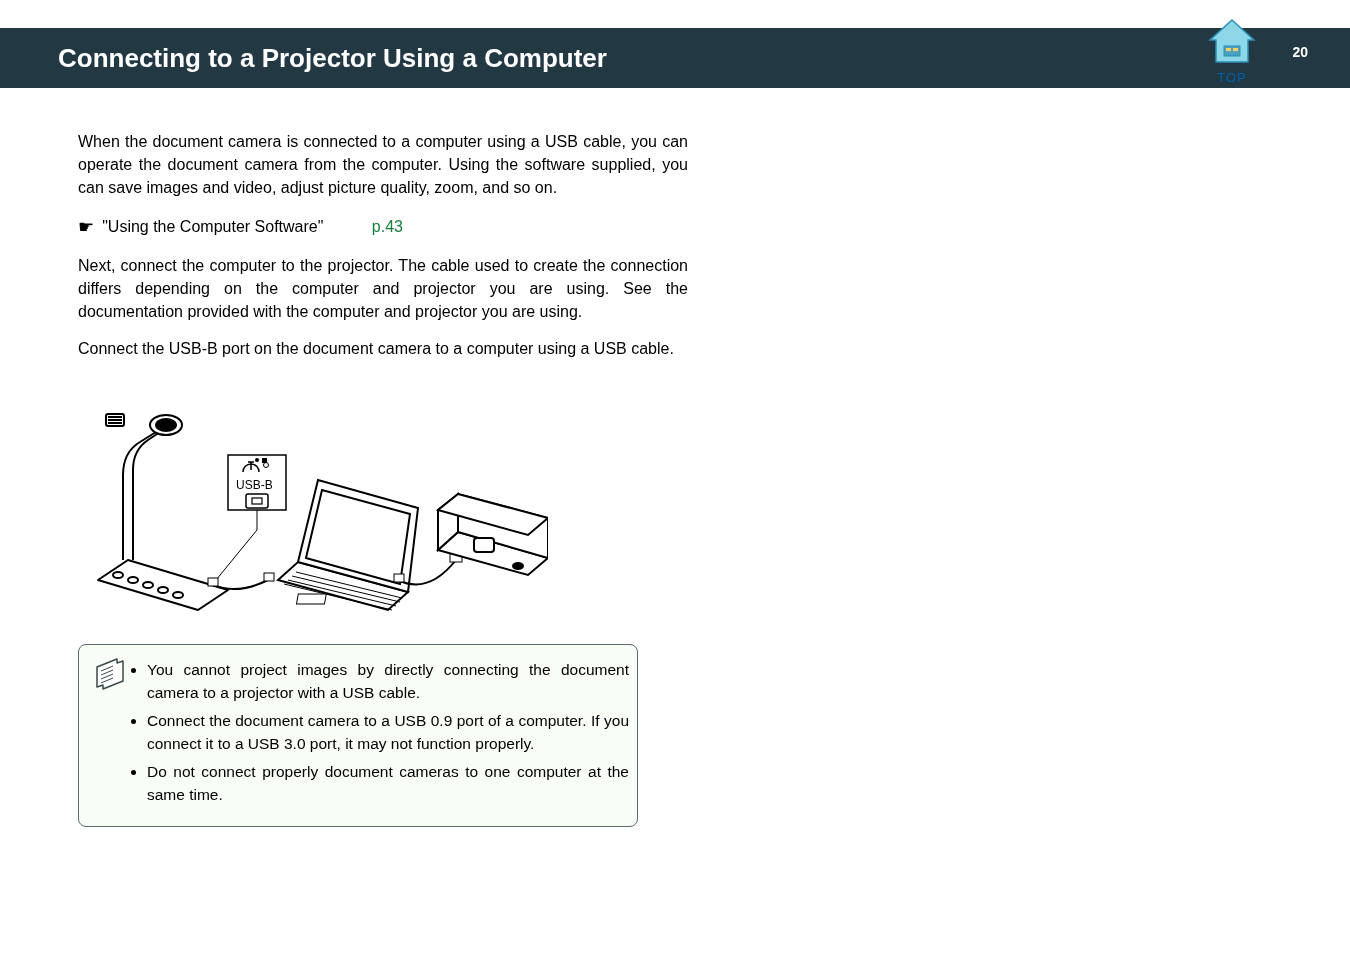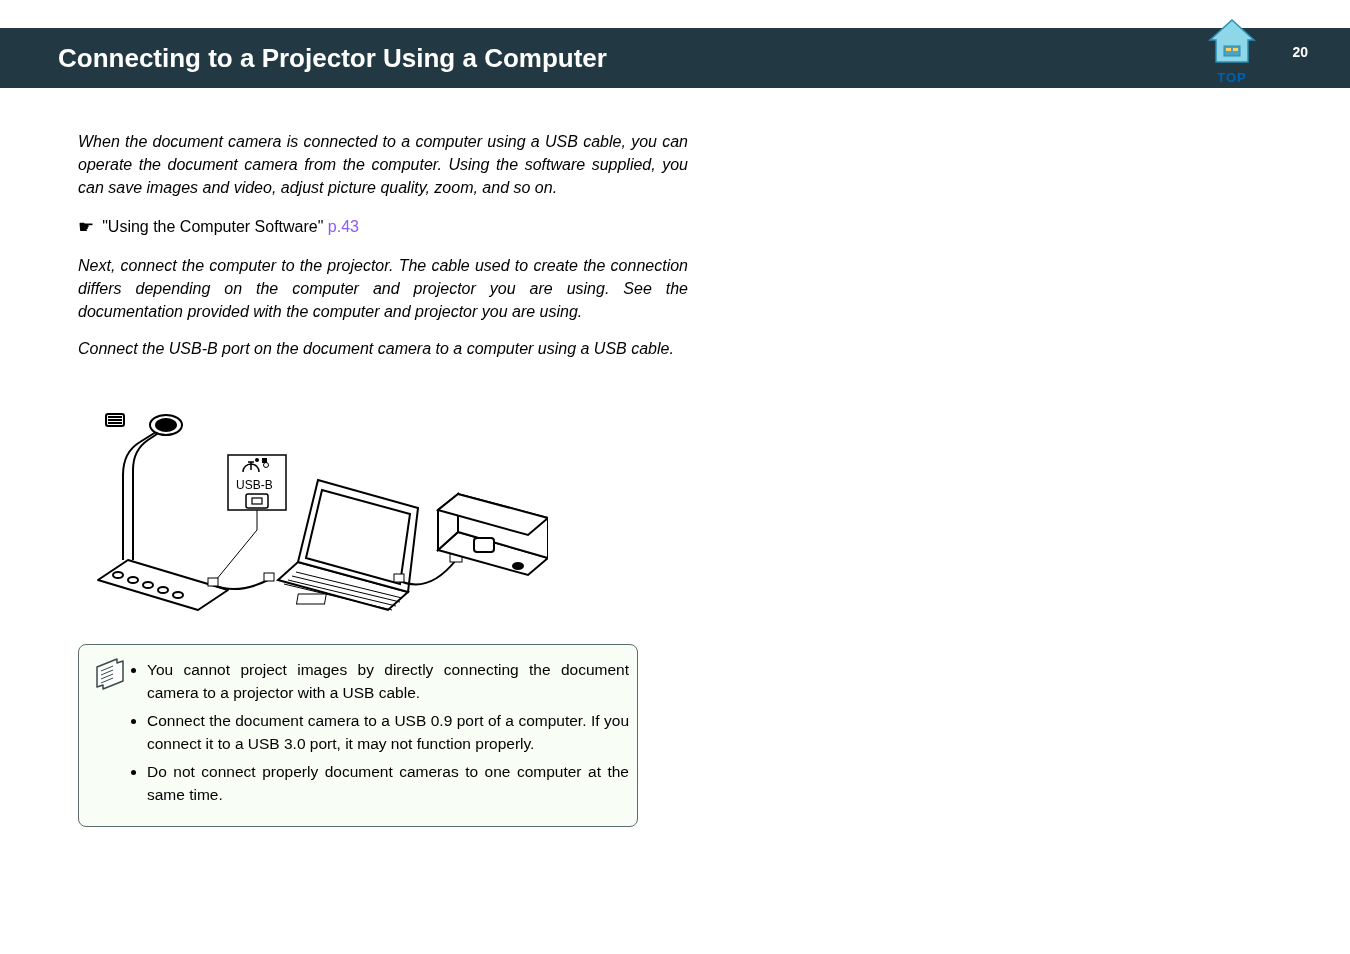--- a/index.html
+++ b/index.html
@@ -44,37 +44,37 @@
     right: 90px;
     width: 56px;
     height: 78px;
     text-align: center;
     z-index: 3;
   }
   .top-icon svg { display: block; margin: 0 auto; }
   .top-icon .top-label {
     color: #0060b0;
     font-size: 13px;
-    font-weight: 700;
+    font-weight: 400;
     margin-top: 2px;
     letter-spacing: 1px;
   }
   .content {
     position: absolute;
     top: 130px;
     left: 78px;
     width: 610px;
     font-size: 16px;
     line-height: 1.45;
   }
-  .content p { margin-bottom: 14px; text-align: justify; font-style: italic; }
+  .content p { margin-bottom: 14px; text-align: justify; }
   .xref-line { margin: 6px 0 14px 0; display: flex; align-items: center; gap: 8px; }
   .hand-icon { font-size: 18px; }
   .xref-text { }
-  .xref-link { color: #8b5cf6; }
+  .xref-link { color: #15803d; margin-left: 44px; }
   .diagram {
     margin: 20px 0 24px 0;
     width: 470px;
     height: 240px;
   }
   .note-box {
     border: 1px solid #5c6b6b;
     border-radius: 8px;
     background: #f8fdf6;
     padding: 14px 8px 14px 64px;

